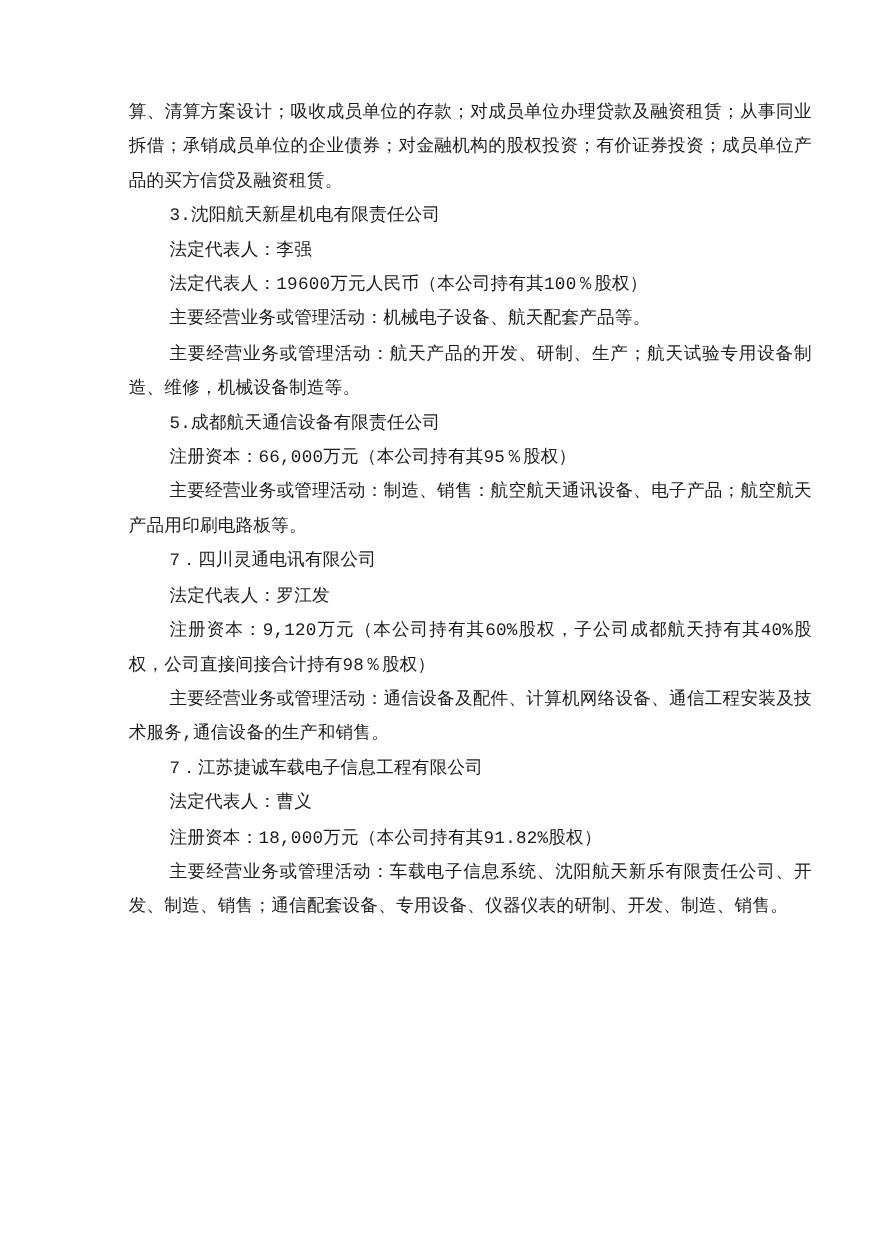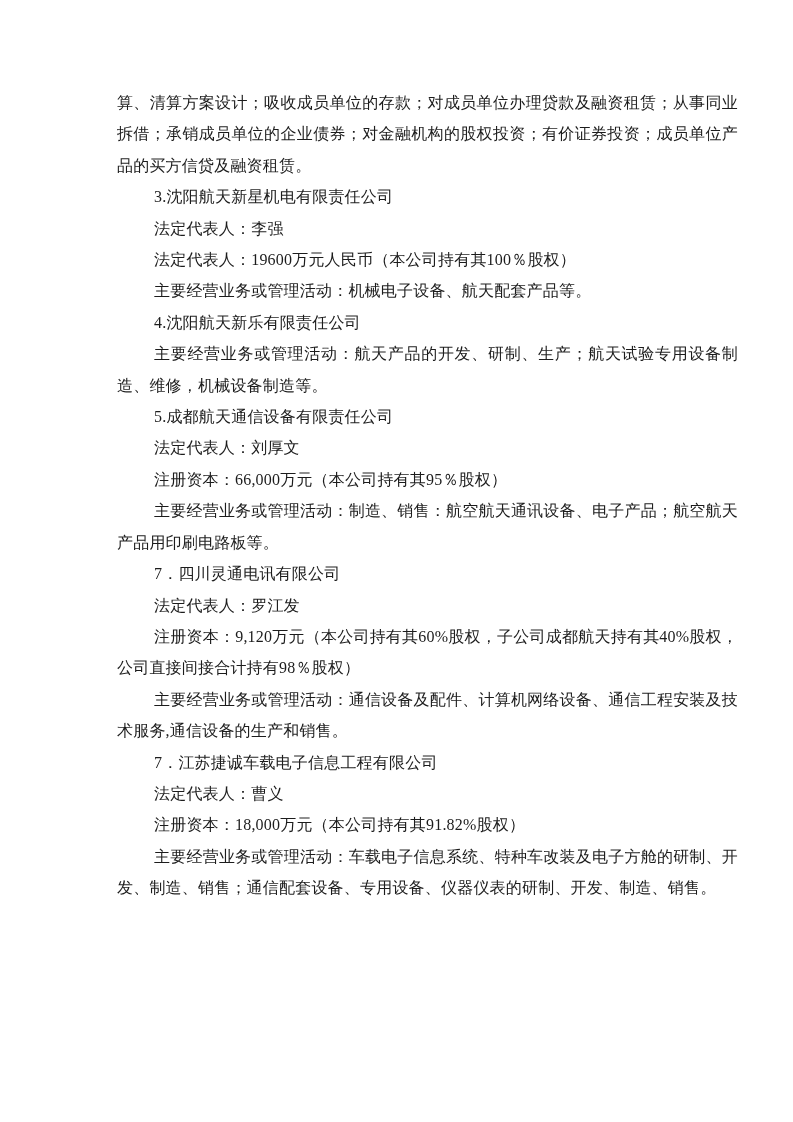--- a/index.html
+++ b/index.html
@@ -12,21 +12,21 @@
     height: 1122px;
     overflow: hidden;
   }
   .page {
     box-sizing: border-box;
     width: 793px;
     height: 1122px;
     padding: 87px 55px 0 117px;
     background: #ffffff;
     color: #1c1c1c;
-    font-family: Liberation Serif, serif;
+    font-family: Liberation Mono, monospace;
     font-size: 16px;
     line-height: 31.4px;
   }
   .para {
     margin: 0;
     padding: 0;
     text-align: justify;
     letter-spacing: 0.2px;
     word-break: break-all;
   }
@@ -39,31 +39,29 @@
 
 <div class="page">
 
   <p class="para">算、清算方案设计；吸收成员单位的存款；对成员单位办理贷款及融资租赁；从事同业拆借；承销成员单位的企业债券；对金融机构的股权投资；有价证券投资；成员单位产品的买方信贷及融资租赁。</p>
 
   <p class="para ind">3.沈阳航天新星机电有限责任公司</p>
   <p class="para ind">法定代表人：李强</p>
   <p class="para ind">法定代表人：19600万元人民币（本公司持有其100％股权）</p>
   <p class="para ind">主要经营业务或管理活动：机械电子设备、航天配套产品等。</p>
 
-  <p class="para ind">4.沈阳航天新乐有限责任公司</p>
   <p class="para ind">主要经营业务或管理活动：航天产品的开发、研制、生产；航天试验专用设备制造、维修，机械设备制造等。</p>
 
   <p class="para ind">5.成都航天通信设备有限责任公司</p>
-  <p class="para ind">法定代表人：刘厚文</p>
   <p class="para ind">注册资本：66,000万元（本公司持有其95％股权）</p>
   <p class="para ind">主要经营业务或管理活动：制造、销售：航空航天通讯设备、电子产品；航空航天产品用印刷电路板等。</p>
 
   <p class="para ind">7．四川灵通电讯有限公司</p>
   <p class="para ind">法定代表人：罗江发</p>
   <p class="para ind">注册资本：9,120万元（本公司持有其60%股权，子公司成都航天持有其40%股权，公司直接间接合计持有98％股权）</p>
   <p class="para ind">主要经营业务或管理活动：通信设备及配件、计算机网络设备、通信工程安装及技术服务,通信设备的生产和销售。</p>
 
   <p class="para ind">7．江苏捷诚车载电子信息工程有限公司</p>
   <p class="para ind">法定代表人：曹义</p>
   <p class="para ind">注册资本：18,000万元（本公司持有其91.82%股权）</p>
-  <p class="para ind">主要经营业务或管理活动：车载电子信息系统、特种车改装及电子方舱的研制、开发、制造、销售；通信配套设备、专用设备、仪器仪表的研制、开发、制造、销售。</p>
+  <p class="para ind">主要经营业务或管理活动：车载电子信息系统、沈阳航天新乐有限责任公司、开发、制造、销售；通信配套设备、专用设备、仪器仪表的研制、开发、制造、销售。</p>
 
 </div>
 
 </body></html>

